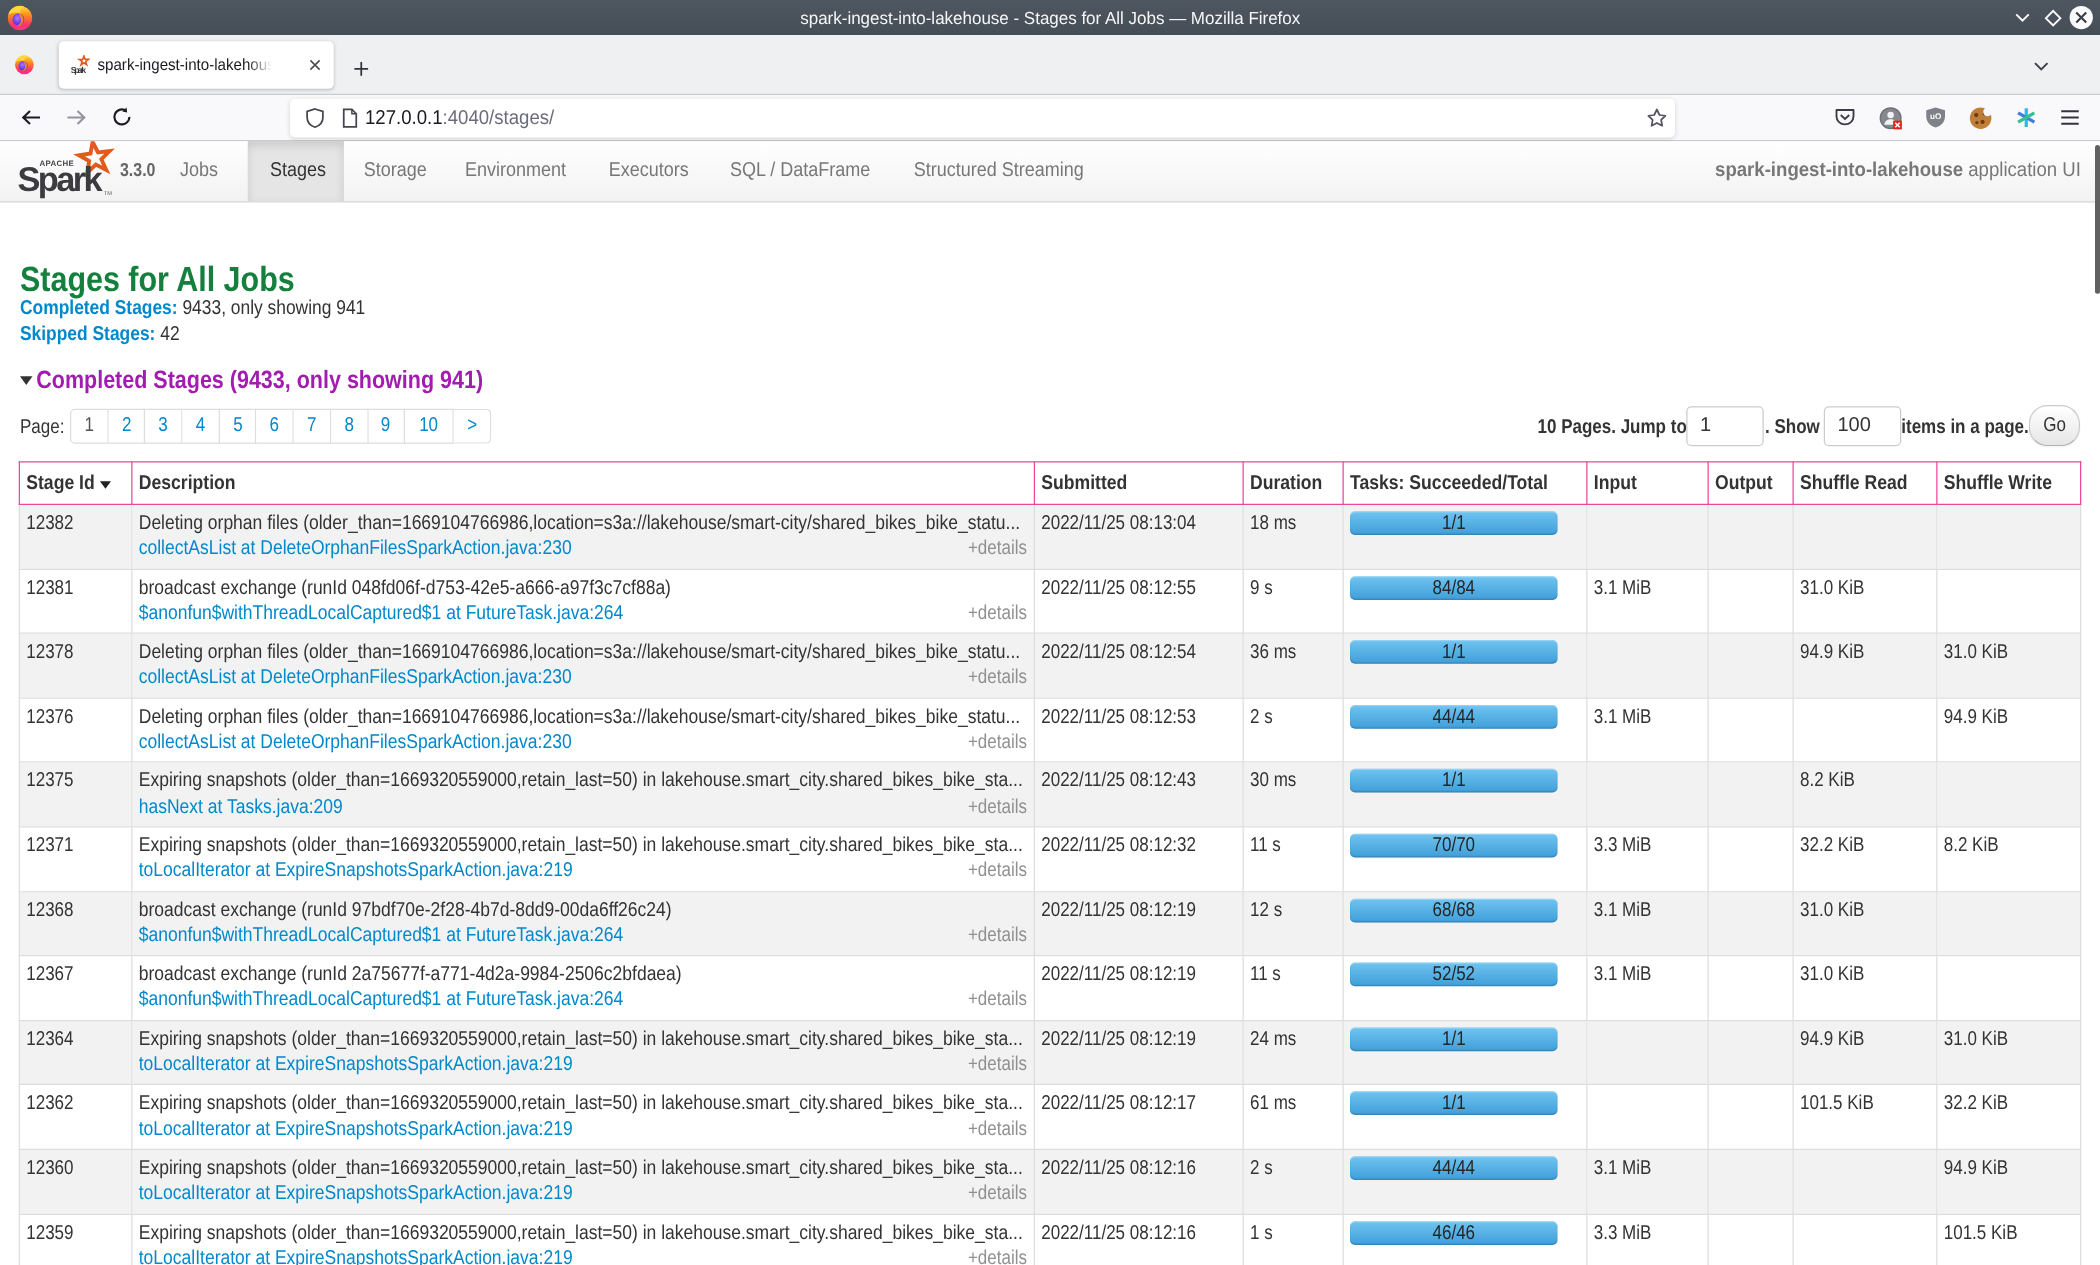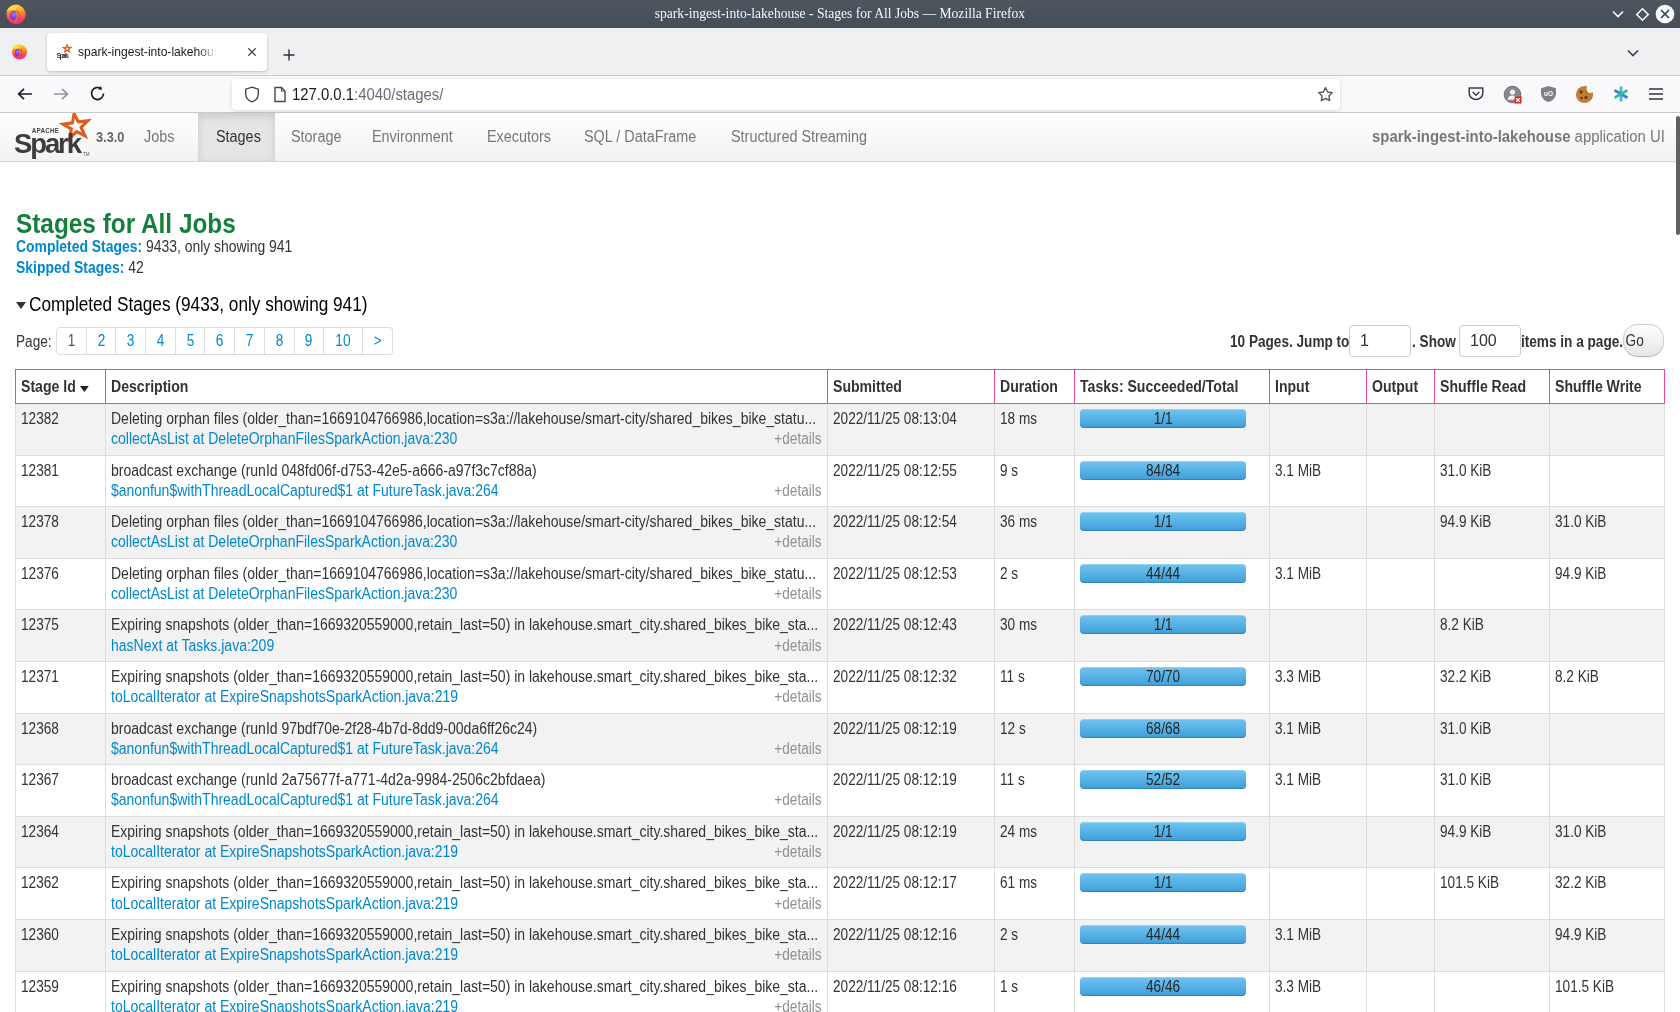--- a/index.html
+++ b/index.html
@@ -9,21 +9,21 @@
 .cxc { display:inline-block; transform:scaleX(.85); transform-origin:50% 50%; white-space:nowrap; }
 .c93 { display:inline-block; transform:scaleX(.93); transform-origin:0 50%; white-space:nowrap; }
 th .cx { transform:scaleX(.88); }
 .dl1 .cx, .dl2 a .cx { transform:scaleX(.875); }
 .statline .cx { transform:scaleX(.87); }
 #apptext .cx2 { transform:scaleX(.93); }
 
 #titlebar { position:absolute; left:0; top:0; width:1680px; height:28px;
   background:linear-gradient(#4e5760,#454e57); }
 #titletext { position:absolute; left:0; top:0; width:1680px; height:28px; line-height:28px;
-  text-align:center; color:#f6f6f8; font-size:14px;font-family:Liberation Serif, serif; }
+  text-align:center; color:#f6f6f8; font-size:14px; }
 #tabbar { position:absolute; left:0; top:28px; width:1680px; height:47px; background:#eef0f2;
   border-bottom:1px solid #ccccce; }
 #tab { position:absolute; left:47px; top:5px; width:220px; height:38px; background:#fff;
   border-radius:4px; box-shadow:0 1px 3px rgba(0,0,0,.22); }
 #tabtitle { position:absolute; left:31px; top:0; width:170px; height:38px; line-height:38px;
   font-size:13px; color:#1b1b21; overflow:hidden; }
 #tabfade { position:absolute; right:24px; top:4px; width:26px; height:30px;
   background:linear-gradient(90deg,rgba(255,255,255,0),#fff 75%); }
 #toolbar { position:absolute; left:0; top:76px; width:1680px; height:36px; background:#f9f9fb;
   border-bottom:1px solid #c9c9cc; }
@@ -35,37 +35,37 @@
 #page { position:absolute; left:0; top:0; width:1680px; height:1012px; }
 #sparknav { position:absolute; left:0; top:113px; width:1680px; height:48px;
   background:linear-gradient(#ffffff,#f2f2f2); border-bottom:1px solid #d4d4d4; }
 .navitem { position:absolute; top:0; height:48px; line-height:48px; font-size:16px; color:#777; }
 #navactive { position:absolute; left:198px; top:0; width:77px; height:48px; background:#e5e5e5;
   box-shadow:inset 0 3px 8px rgba(0,0,0,.125); }
 #apptext { position:absolute; top:0; right:15px; height:48px; line-height:48px; font-size:16px; color:#777; }
 h3#title { position:absolute; left:16px; top:209px; font-size:28px; line-height:29px; color:#15803d; font-weight:bold; }
 .statline { position:absolute; left:16px; font-size:16px; line-height:21px; color:#333; }
 .statline strong { color:#0088cc; }
-#h4hdr { position:absolute; left:16px; top:293px; font-size:20px; line-height:22px; font-weight:normal; color:#000000; }
+#h4hdr { position:absolute; left:16px; top:293px; font-size:20px; line-height:22px; font-weight:bold; color:#a21caf; }
 #h4hdr .tri { display:inline-block; width:0; height:0; border-left:5.5px solid transparent;
   border-right:5.5px solid transparent; border-top:7px solid #333; margin-right:3px; position:relative; top:-2px; }
 
 #pglabel { position:absolute; left:16px; top:331px; font-size:16px; line-height:22px; color:#333; }
 #pgul { position:absolute; left:56px; top:327px; list-style:none; }
 #pgul li { float:left; }
 #pgul li a { display:block; border:1px solid #ddd; border-left:none; background:#fff; color:#0088cc;
   font-size:16px; line-height:26px; padding:0 9.9px; text-decoration:none; }
 #pgul li:first-child a { border-left:1px solid #ddd; border-radius:4px 0 0 4px; }
 #pgul li:last-child a { border-radius:0 4px 4px 0; }
 .jmp { position:absolute; top:331px; font-size:16px; line-height:21px; color:#333;font-weight:bold; }
 .jinput { position:absolute; top:325px; width:45px; height:20px; border:1px solid #ccc; border-radius:4px;
   padding:5px 5px 5px 10px; font-size:16px; font-family:"Liberation Sans",sans-serif; color:#333; }
 #gobtn { position:absolute; left:1623px; top:324px; width:39px; height:31px; border:1px solid #cbcbcb;
   border-bottom-color:#b3b3b3; border-radius:15px; background:linear-gradient(#ffffff,#e6e6e6);
-  font-size:16px; line-height:31px; color:#333; box-shadow:inset 0 1px 0 rgba(255,255,255,.2),0 1px 2px rgba(0,0,0,.05); }
+  font-size:16px; line-height:31px; color:#333; text-align:center; box-shadow:inset 0 1px 0 rgba(255,255,255,.2),0 1px 2px rgba(0,0,0,.05); }
 
 #stagetable { position:absolute; left:15px; top:369px; width:1649px; border-collapse:collapse;
   table-layout:fixed; font-size:16px; color:#333; }
 #stagetable th { border:1px solid #ec4899; text-align:left; font-weight:bold; padding:8px 5px; line-height:17px;
   white-space:nowrap; overflow:hidden; }
 #stagetable td { border:1px solid #ddd; vertical-align:top; padding:5px; line-height:20.3px;
   white-space:nowrap; overflow:hidden; }
 #stagetable tr.odd td { background:#f2f2f2; }
 #stagetable a { color:#0088cc; text-decoration:none; }
 .dl2 { position:relative; }

